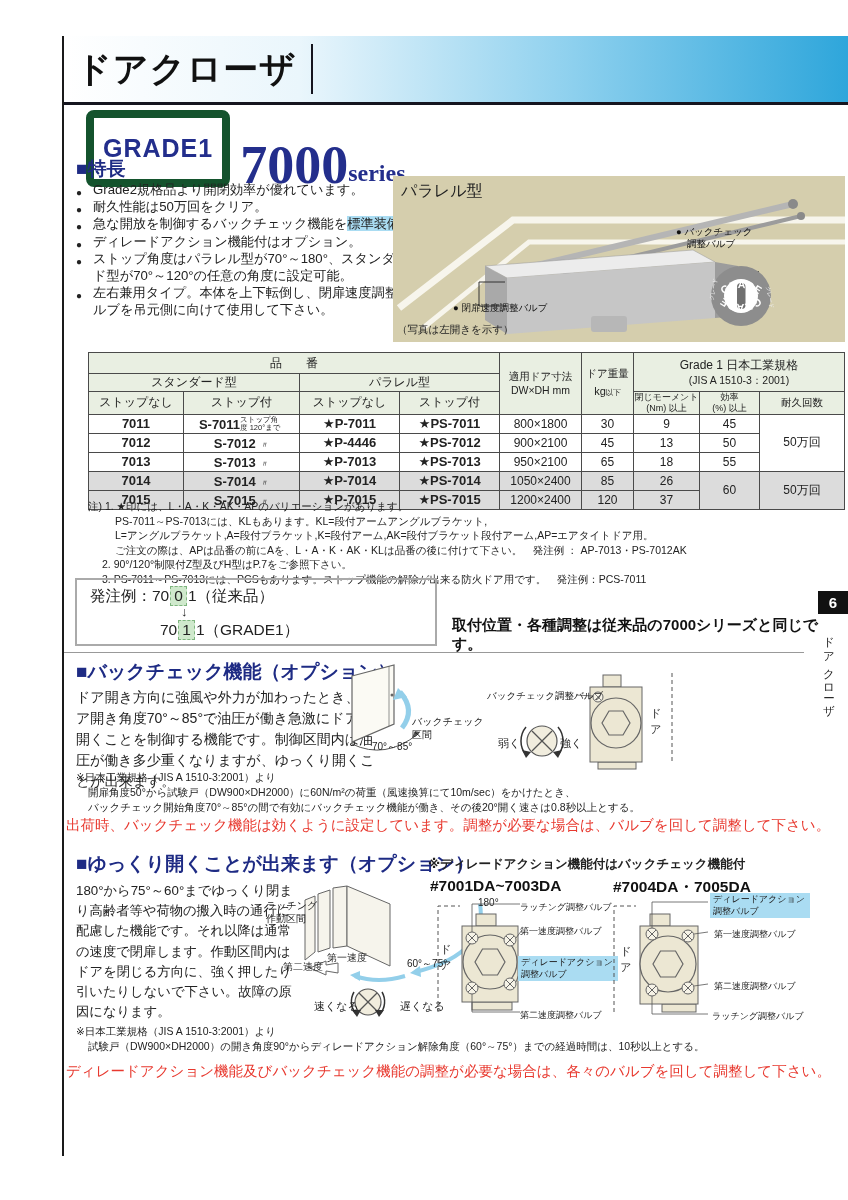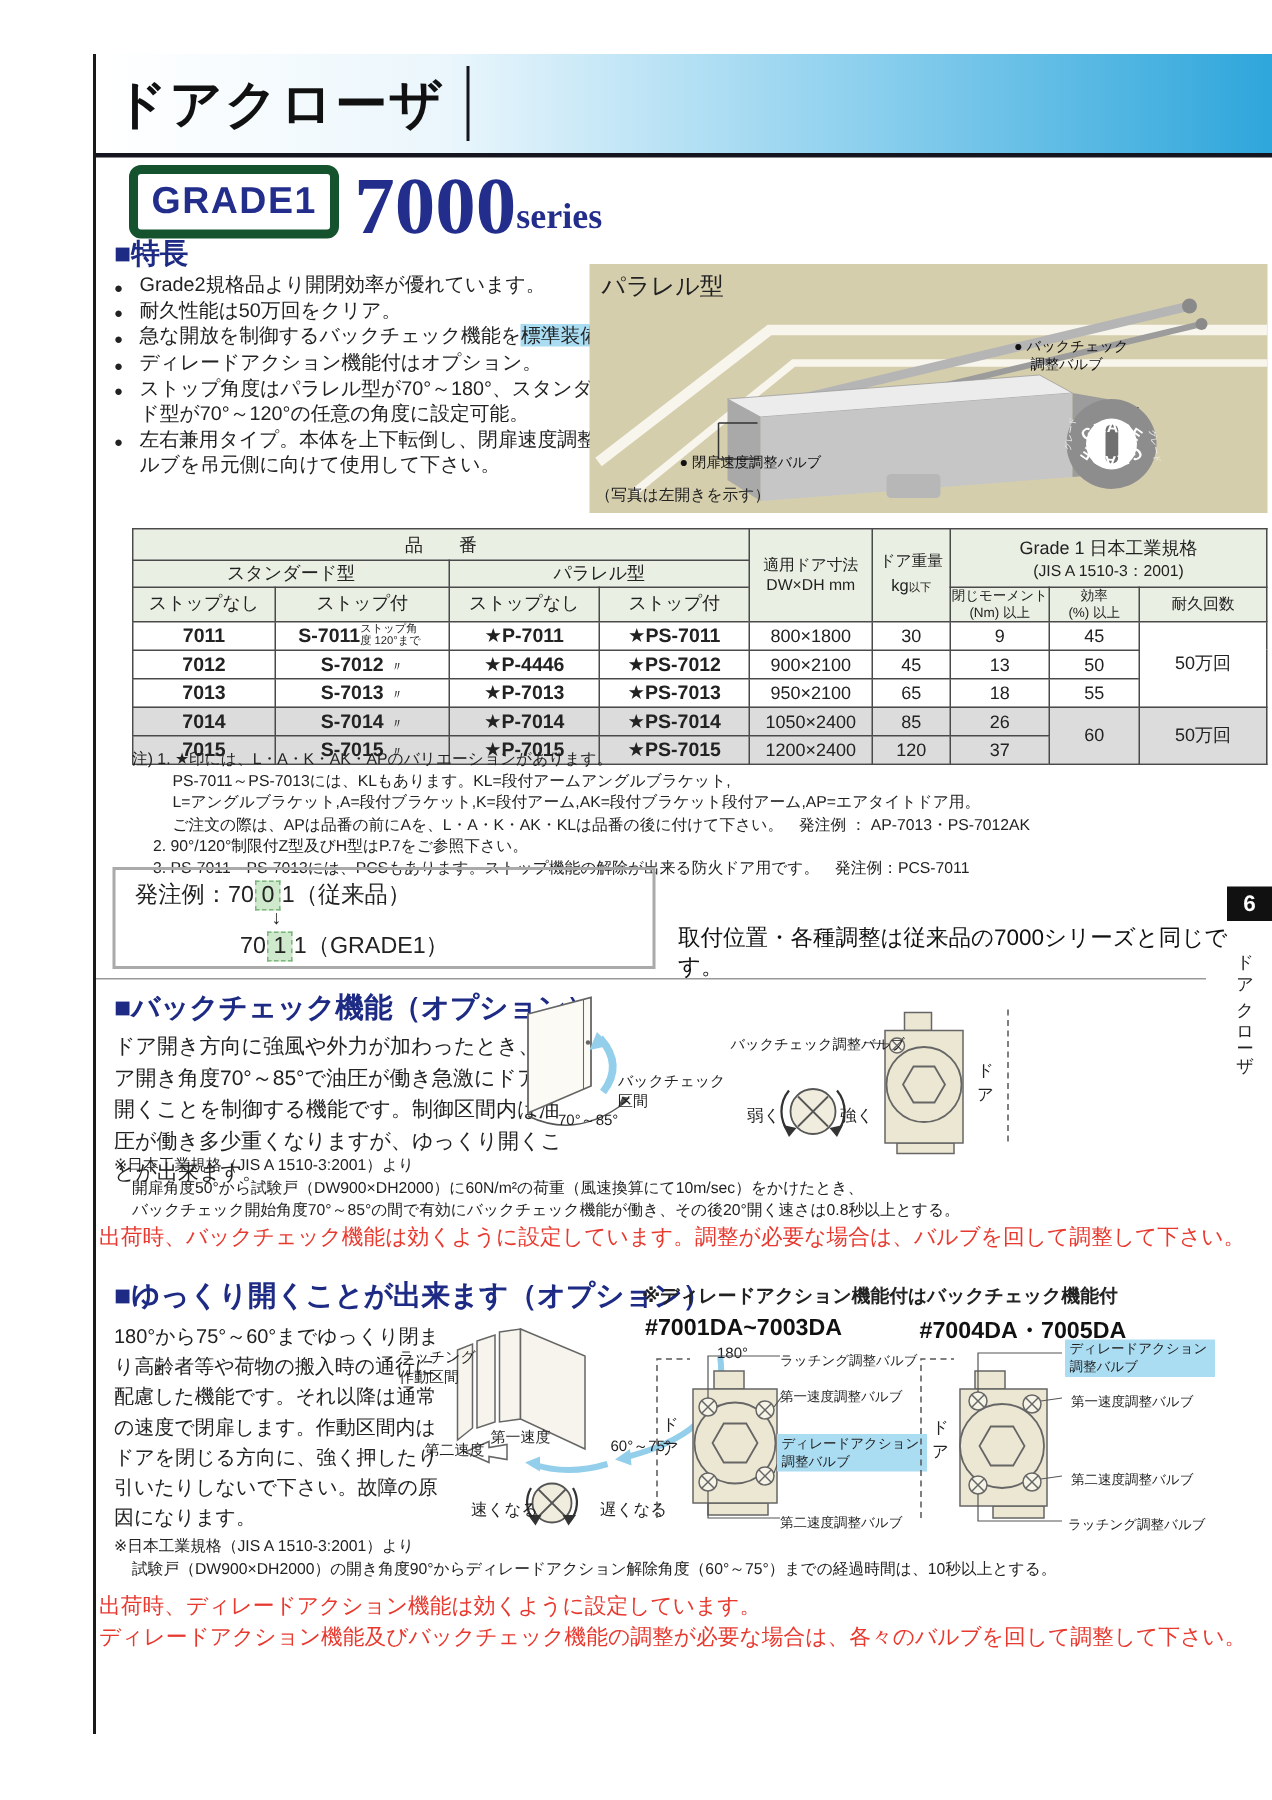--- a/index.html
+++ b/index.html
@@ -10,21 +10,21 @@
   #left-rule { left:62px; top:36px; width:2px; height:1120px; background:#1a1a1a; }
 
   #band { left:64px; top:36px; width:784px; height:69px;
     background:linear-gradient(90deg,#ffffff 0%,#eaf6fc 30%,#8dd0ee 65%,#2ea6db 100%);
     border-bottom:3px solid #15151f; display:flex; align-items:center; }
   #band-title { font-size:35px; font-weight:bold; color:#111; margin-left:12px; letter-spacing:1px; }
   #band-sep { width:2px; height:50px; background:#15151f; margin:0 13px 0 15px; }
   #band-sub { font-size:28px; font-weight:bold; color:#1c2c87; letter-spacing:1px; }
 
   #series-row { left:86px; top:110px; display:flex; align-items:flex-end; }
-  #grade-box { border:6px solid #14532d; border-radius:8px; color:#232e8c; font-size:25px; font-weight:bold; padding:4px 9px; letter-spacing:1px; }
+  #grade-box { border:8px solid #14532d; border-radius:8px; color:#232e8c; font-size:25px; font-weight:bold; padding:16px 9px; letter-spacing:1px; }
   #series-num { font-family:"Liberation Serif","DejaVu Serif",serif; font-size:54px; font-weight:bold; color:#232e8c; line-height:0.8; margin-left:10px; }
   #series-suffix { font-family:"Liberation Serif","DejaVu Serif",serif; font-size:24px; font-weight:bold; color:#232e8c; }
 
   #features-heading { left:76px; top:156px; font-size:19px; font-weight:bold; color:#1e2b84; }
   #features-list { left:76px; top:181px; width:342px; list-style:none; }
   #features-list li { position:relative; padding-left:17px; font-size:13.2px; line-height:17.2px; color:#222; }
   #features-list li::before { content:"●"; position:absolute; left:0; top:3px; font-size:10px; }
   .hl { background:#aadcf2; }
 
   #photo-panel { left:393px; top:176px; width:452px; height:166px; background:#d5cead; }
@@ -50,21 +50,21 @@
   .kg { font-size:11px; } .below { font-size:7.5px; }
 
   #table-notes { left:88px; top:499px; font-size:10.5px; line-height:14.6px; color:#222; }
   .tn-sub { margin-left:27px; } .tn-num { margin-left:14px; }
 
   #order-box { left:75px; top:578px; width:362px; height:68px; border:2px solid #aaa; font-size:15.5px; }
   #order-line1 { left:13px; top:6px; }
   #order-arrow { left:104px; top:24px; font-size:13px; }
   #order-line2 { left:83px; top:40px; }
   .digit-box { display:inline-block; background:#cfe9cc; border:1px dashed #7fb57f; padding:0 3px; margin:0 1px; }
-  #order-note { left:452px; top:616px; font-size:15px; font-weight:normal; color:#111; }
+  #order-note { left:452px; top:616px; font-size:15px; font-weight:bold; color:#111; }
 
   #side-tab { left:818px; top:591px; width:30px; height:23px; background:#111; color:#fff; font-size:15px; font-weight:bold; display:flex; align-items:center; justify-content:center; }
   #side-tab-label { left:821px; top:628px; writing-mode:vertical-rl; font-size:11.5px; letter-spacing:3px; color:#222; }
 
   #divider { left:64px; top:652px; width:740px; border-top:1.5px solid #999; }
 
   #bc-heading { left:76px; top:659px; font-size:19px; font-weight:bold; color:#1e2b84; }
   #bc-body { left:76px; top:687px; width:306px; font-size:14px; line-height:21px; }
   #bc-door-svg { left:340px; top:662px; }
   #bc-zone-label { left:412px; top:716px; font-size:10px; line-height:1.25; }
@@ -465,17 +465,16 @@
   <div class="abs vlabel vlabel-hl" id="vb-l1">ディレードアクション調整バルブ</div>
   <div class="abs vlabel" id="vb-l2">第一速度調整バルブ</div>
   <div class="abs vlabel" id="vb-l3">第二速度調整バルブ</div>
   <div class="abs vlabel" id="vb-l4">ラッチング調整バルブ</div>
 
   <div class="abs" id="da-jis">
     <div>※日本工業規格（JIS A 1510-3:2001）より</div>
     <div class="jis-indent">試験戸（DW900×DH2000）の開き角度90°からディレードアクション解除角度（60°～75°）までの経過時間は、10秒以上とする。</div>
   </div>
   <div class="abs warning" id="da-warning">
-    <div>出荷時、ディレードアクション機能は効くように設定しています。</div>
     <div>ディレードアクション機能及びバックチェック機能の調整が必要な場合は、各々のバルブを回して調整して下さい。</div>
   </div>
 
 </div>
 
 </body></html>

